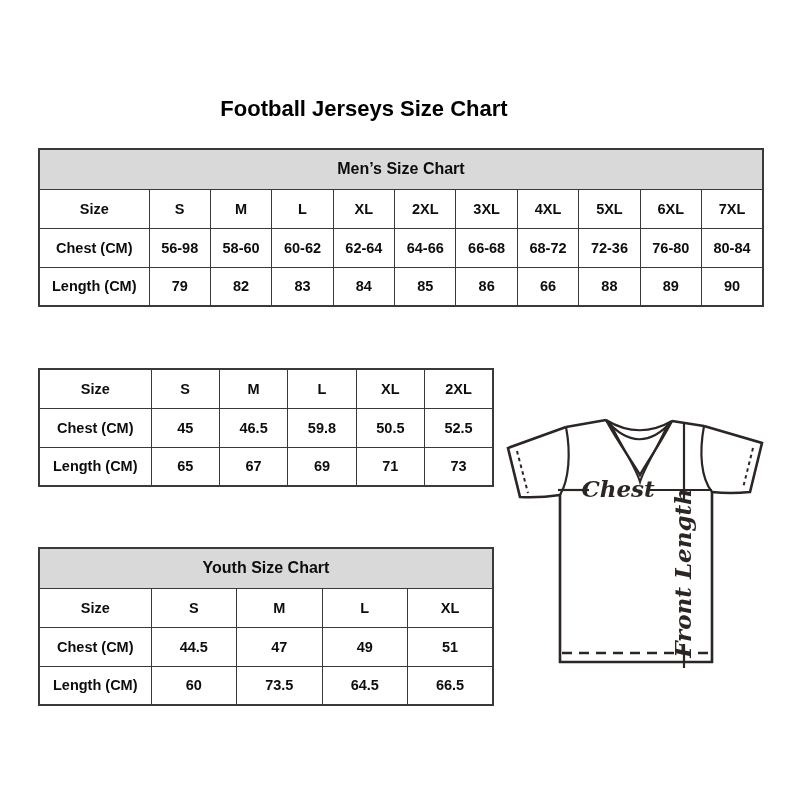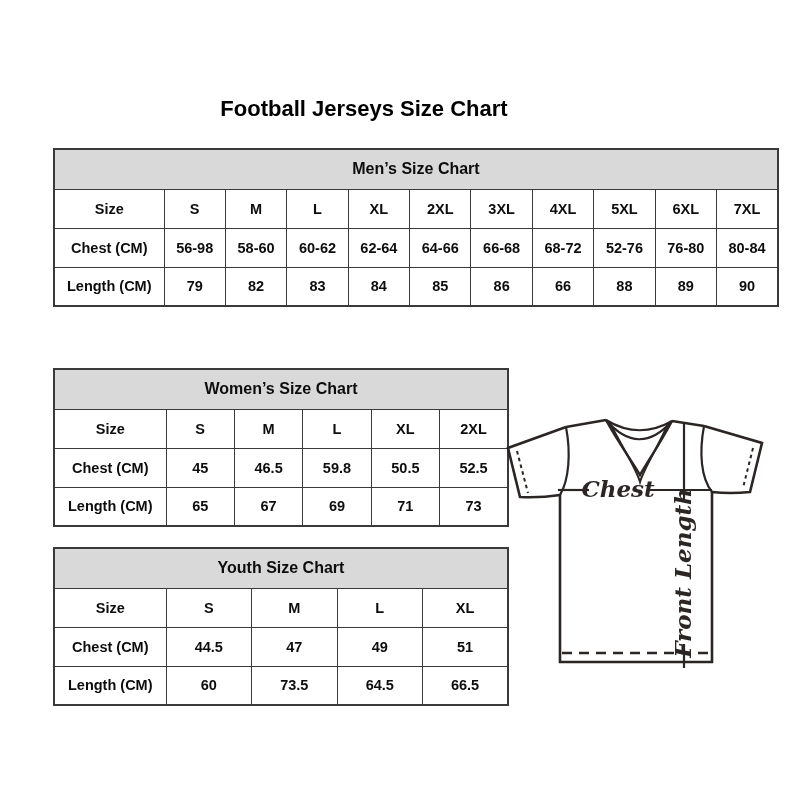--- a/index.html
+++ b/index.html
@@ -6,21 +6,21 @@
   html,body { width:800px; height:800px; background:#ffffff; overflow:hidden; }
   body { position:relative; font-family:"Liberation Sans", sans-serif; }
 
   .page-title {
     position:absolute; left:0; top:96; width:728px; top:96px;
     text-align:center; font-size:22px; font-weight:bold; color:#000;
   }
 
   table.size-table {
     position:absolute; border-collapse:collapse; table-layout:fixed;
-    background:#fff; border:2.5px solid #3a3a3a;margin-left:15px;
+    background:#fff; border:2.5px solid #3a3a3a;
   }
   table.size-table td {
     border:1.5px solid #3a3a3a; text-align:center; vertical-align:middle;
     font-weight:bold; font-size:14.5px; color:#0d0d0d; padding:0;
     font-family:"Liberation Sans", sans-serif; overflow:hidden;
   }
   table.size-table tr.tbl-header td {
     background:#d9d9d9; font-size:16px; height:40px;
   }
   table.size-table tr.tbl-row td { height:39px; }
@@ -63,21 +63,21 @@
     </tr>
     <tr class="tbl-row">
       <td>Chest (CM)</td>
       <td>56-98</td>
       <td>58-60</td>
       <td>60-62</td>
       <td>62-64</td>
       <td>64-66</td>
       <td>66-68</td>
       <td>68-72</td>
-      <td>52-76</td>
+      <td>72-36</td>
       <td>76-80</td>
       <td>80-84</td>
     </tr>
     <tr class="tbl-row">
       <td>Length (CM)</td>
       <td>79</td>
       <td>82</td>
       <td>83</td>
       <td>84</td>
       <td>85</td>
@@ -89,23 +89,20 @@
     </tr>
   </tbody>
 </table>
 
 <table class="size-table" id="womens-table">
   <colgroup>
     <col style="width:112px">
     <col span="5" style="width:68.4px">
   </colgroup>
   <tbody>
-    <tr class="tbl-header">
-      <td colspan="6">Women’s Size Chart</td>
-    </tr>
     <tr class="tbl-row">
       <td>Size</td>
       <td>S</td>
       <td>M</td>
       <td>L</td>
       <td>XL</td>
       <td>2XL</td>
     </tr>
     <tr class="tbl-row">
       <td>Chest (CM)</td>

